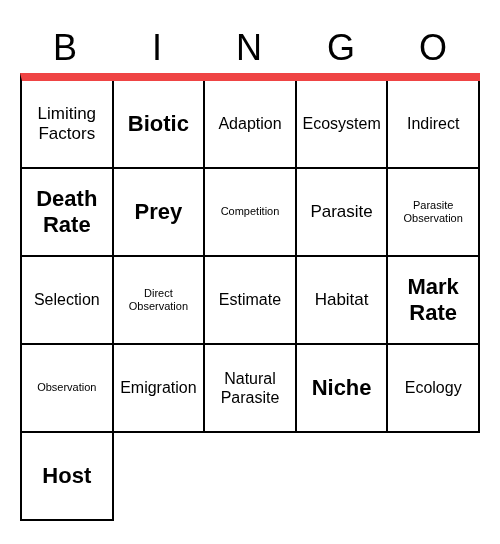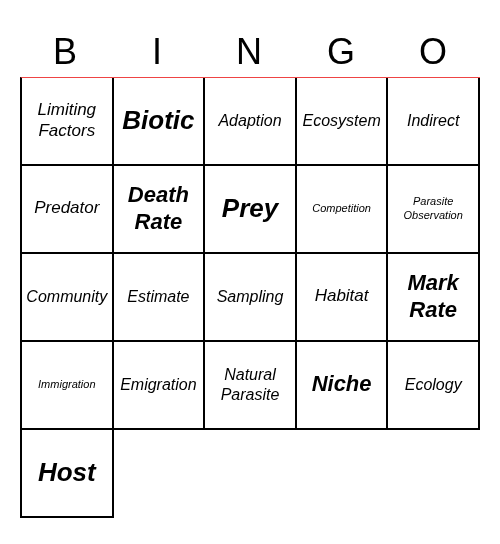--- a/index.html
+++ b/index.html
@@ -23,36 +23,35 @@
     }
     .bingo-header-cell {
       font-size: 36px;
       font-weight: normal;
       padding: 4px 0;
       letter-spacing: 2px;
     }
     .bingo-grid {
       display: grid;
       grid-template-columns: repeat(5, 1fr);
-      border-top: 1px solid #ef4444;
+      border-top: 8px solid #ef4444;
       border-left: 2px solid #000;
-      font-style: italic;
     }
     .bingo-cell {
       border-right: 2px solid #000;
       border-bottom: 2px solid #000;
       min-height: 88px;
       display: flex;
       align-items: center;
       justify-content: center;
       text-align: center;
       padding: 4px;
       line-height: 1.2;
     }
-    .size-xl { font-size: 26px; font-weight: bold; text-align: center; }
+    .size-xl { font-size: 22px; font-weight: bold; text-align: center; }
     .size-lg { font-size: 22px; font-weight: bold; }
     .size-md { font-size: 17px; }
     .size-sm { font-size: 16px; }
     .size-xs { font-size: 11px; }
   </style>
 </head>
 <body>
 
 <div class="bingo-card">
   <div class="bingo-header">
@@ -61,30 +60,30 @@
       <div class="bingo-header-cell">N</div>
       <div class="bingo-header-cell">G</div>
       <div class="bingo-header-cell">O</div>
     </div>
   <div class="bingo-grid">
   <div class="bingo-cell size-md">Limiting Factors</div>
       <div class="bingo-cell size-xl">Biotic</div>
       <div class="bingo-cell size-sm">Adaption</div>
       <div class="bingo-cell size-sm">Ecosystem</div>
       <div class="bingo-cell size-sm">Indirect</div>
-      <div class="bingo-cell size-md">Predator</div>
       <div class="bingo-cell size-lg">Death Rate</div>
       <div class="bingo-cell size-xl">Prey</div>
       <div class="bingo-cell size-xs">Competition</div>
+      <div class="bingo-cell size-md">Parasite</div>
       <div class="bingo-cell size-xs">Parasite Observation</div>
-      <div class="bingo-cell size-sm">Community</div>
+      <div class="bingo-cell size-sm">Selection</div>
+      <div class="bingo-cell size-xs">Direct Observation</div>
       <div class="bingo-cell size-sm">Estimate</div>
-      <div class="bingo-cell size-sm">Sampling</div>
       <div class="bingo-cell size-md">Habitat</div>
       <div class="bingo-cell size-lg">Mark Rate</div>
-      <div class="bingo-cell size-xs">Immigration</div>
+      <div class="bingo-cell size-xs">Observation</div>
       <div class="bingo-cell size-sm">Emigration</div>
       <div class="bingo-cell size-sm">Natural Parasite</div>
       <div class="bingo-cell size-lg">Niche</div>
       <div class="bingo-cell size-sm">Ecology</div>
       <div class="bingo-cell size-xl">Host</div>
     </div>
 </div>
 
 </body></html>

